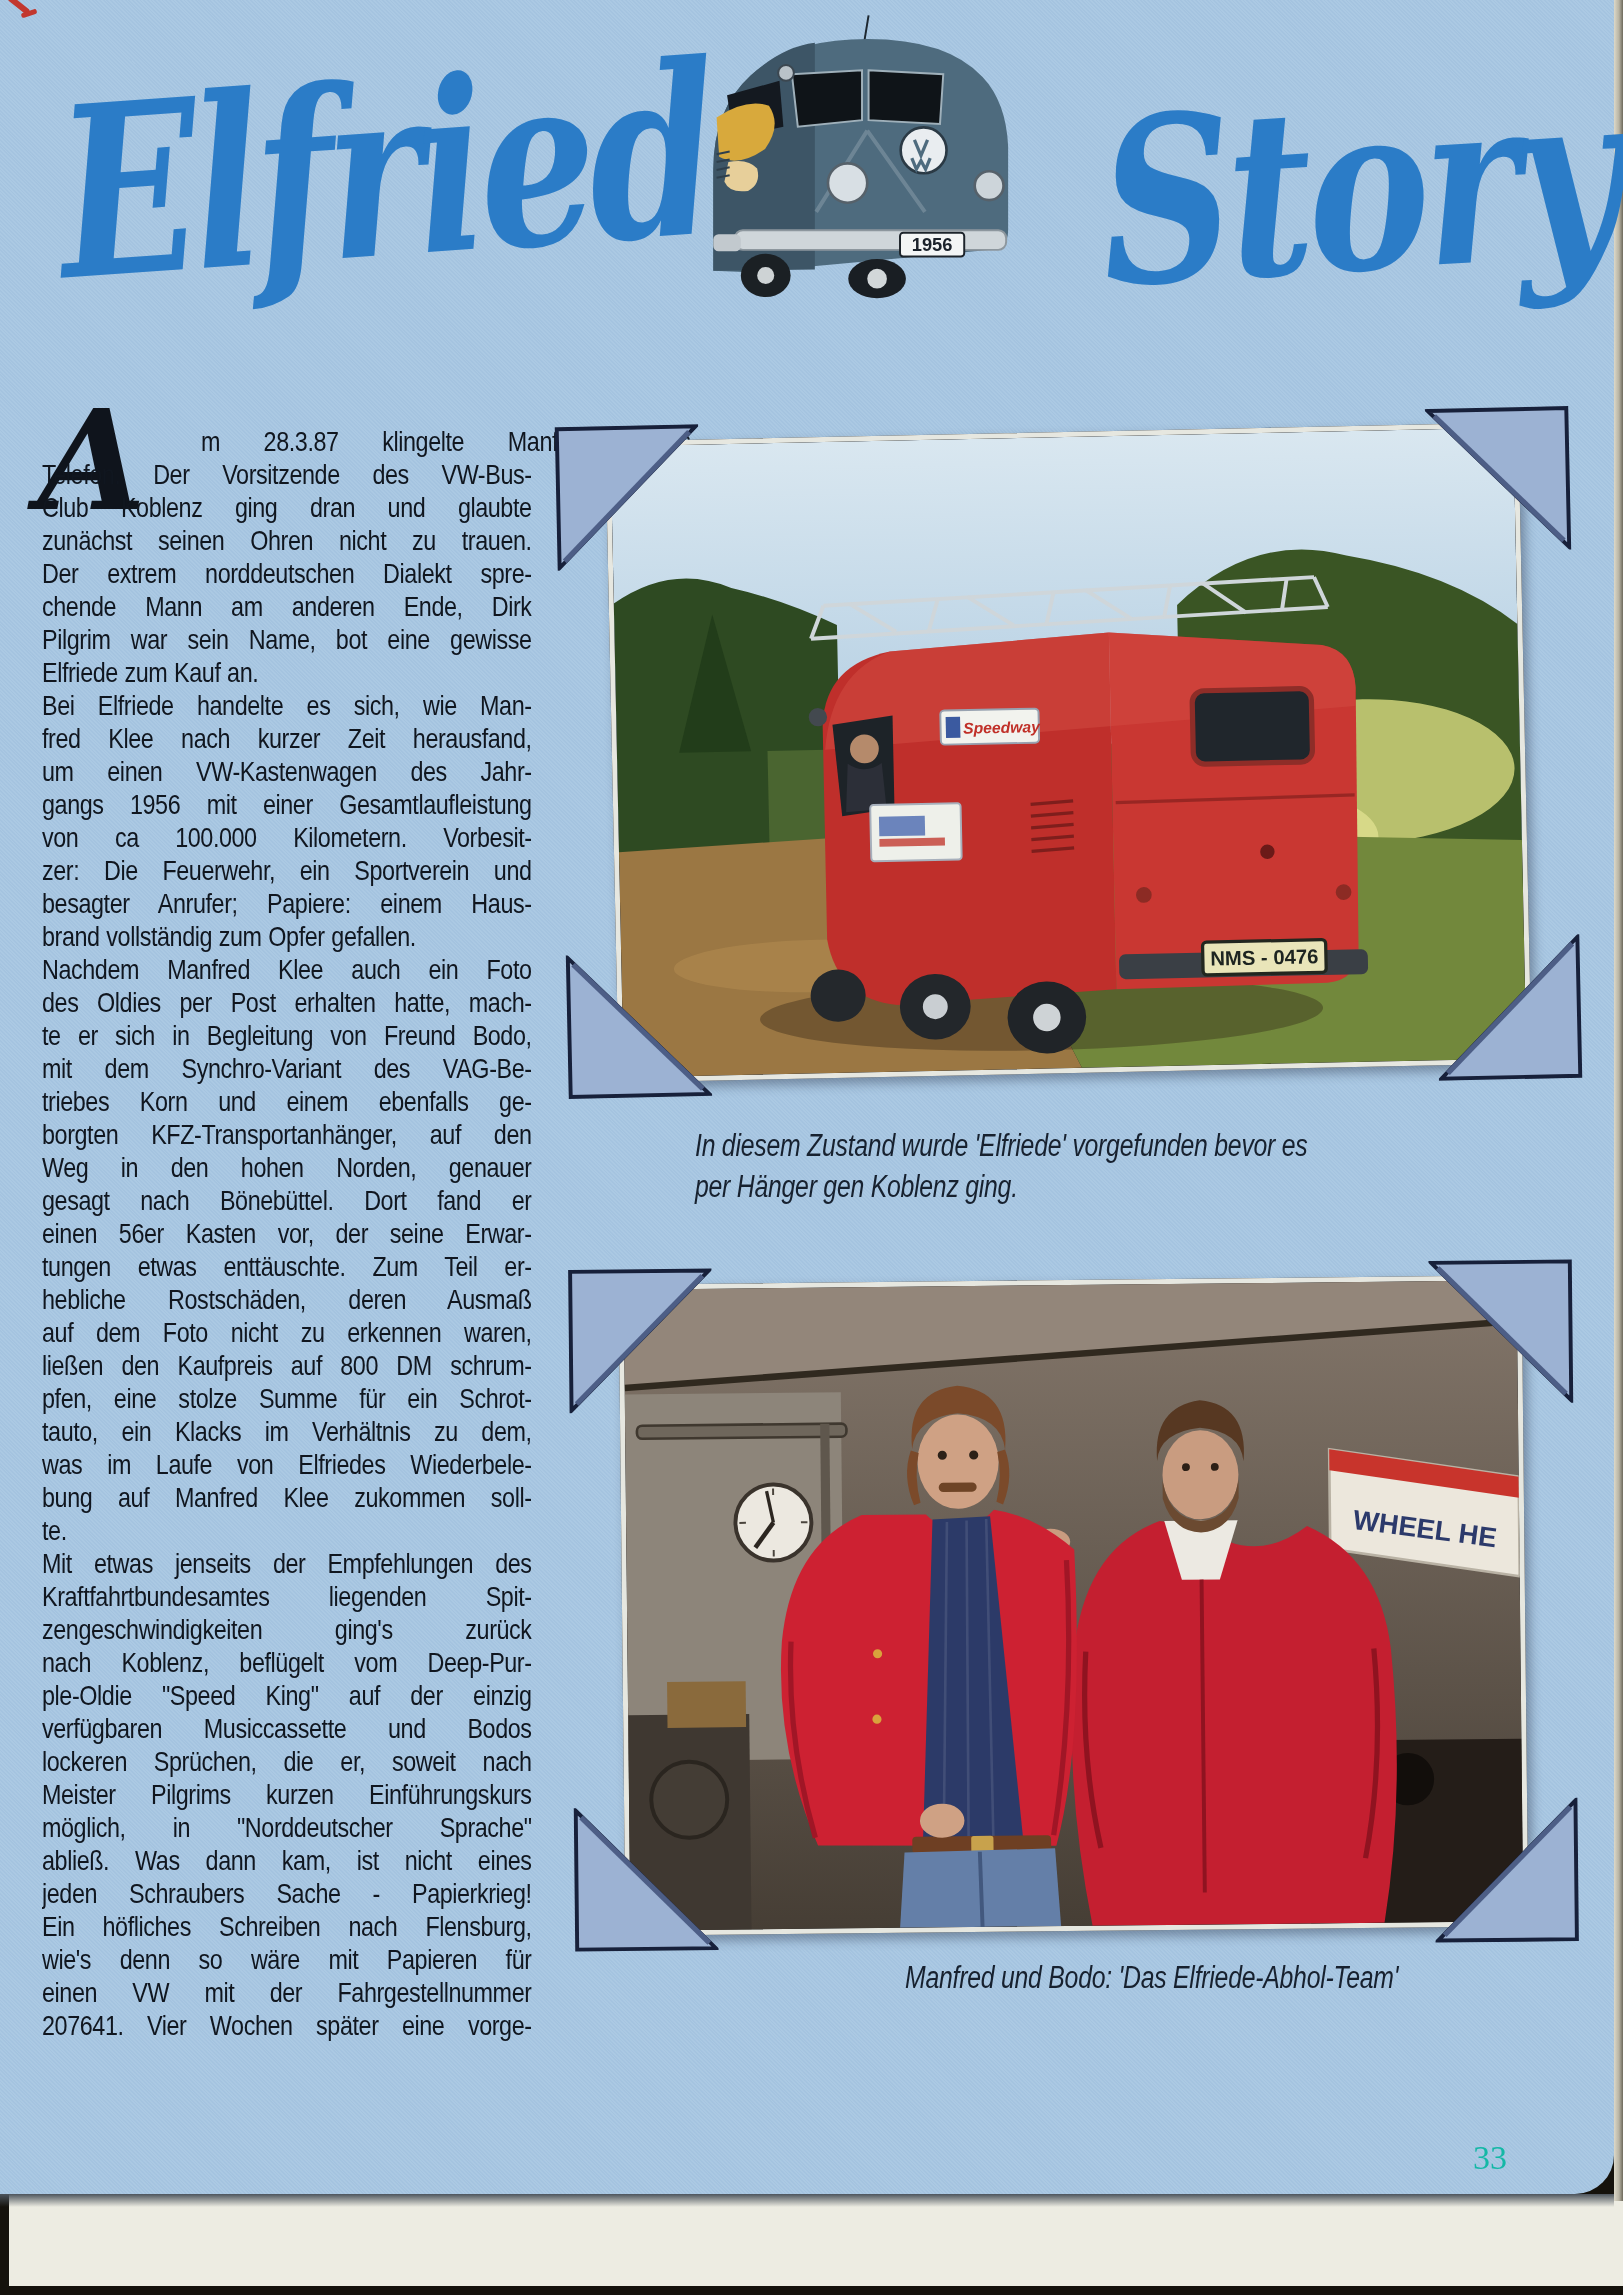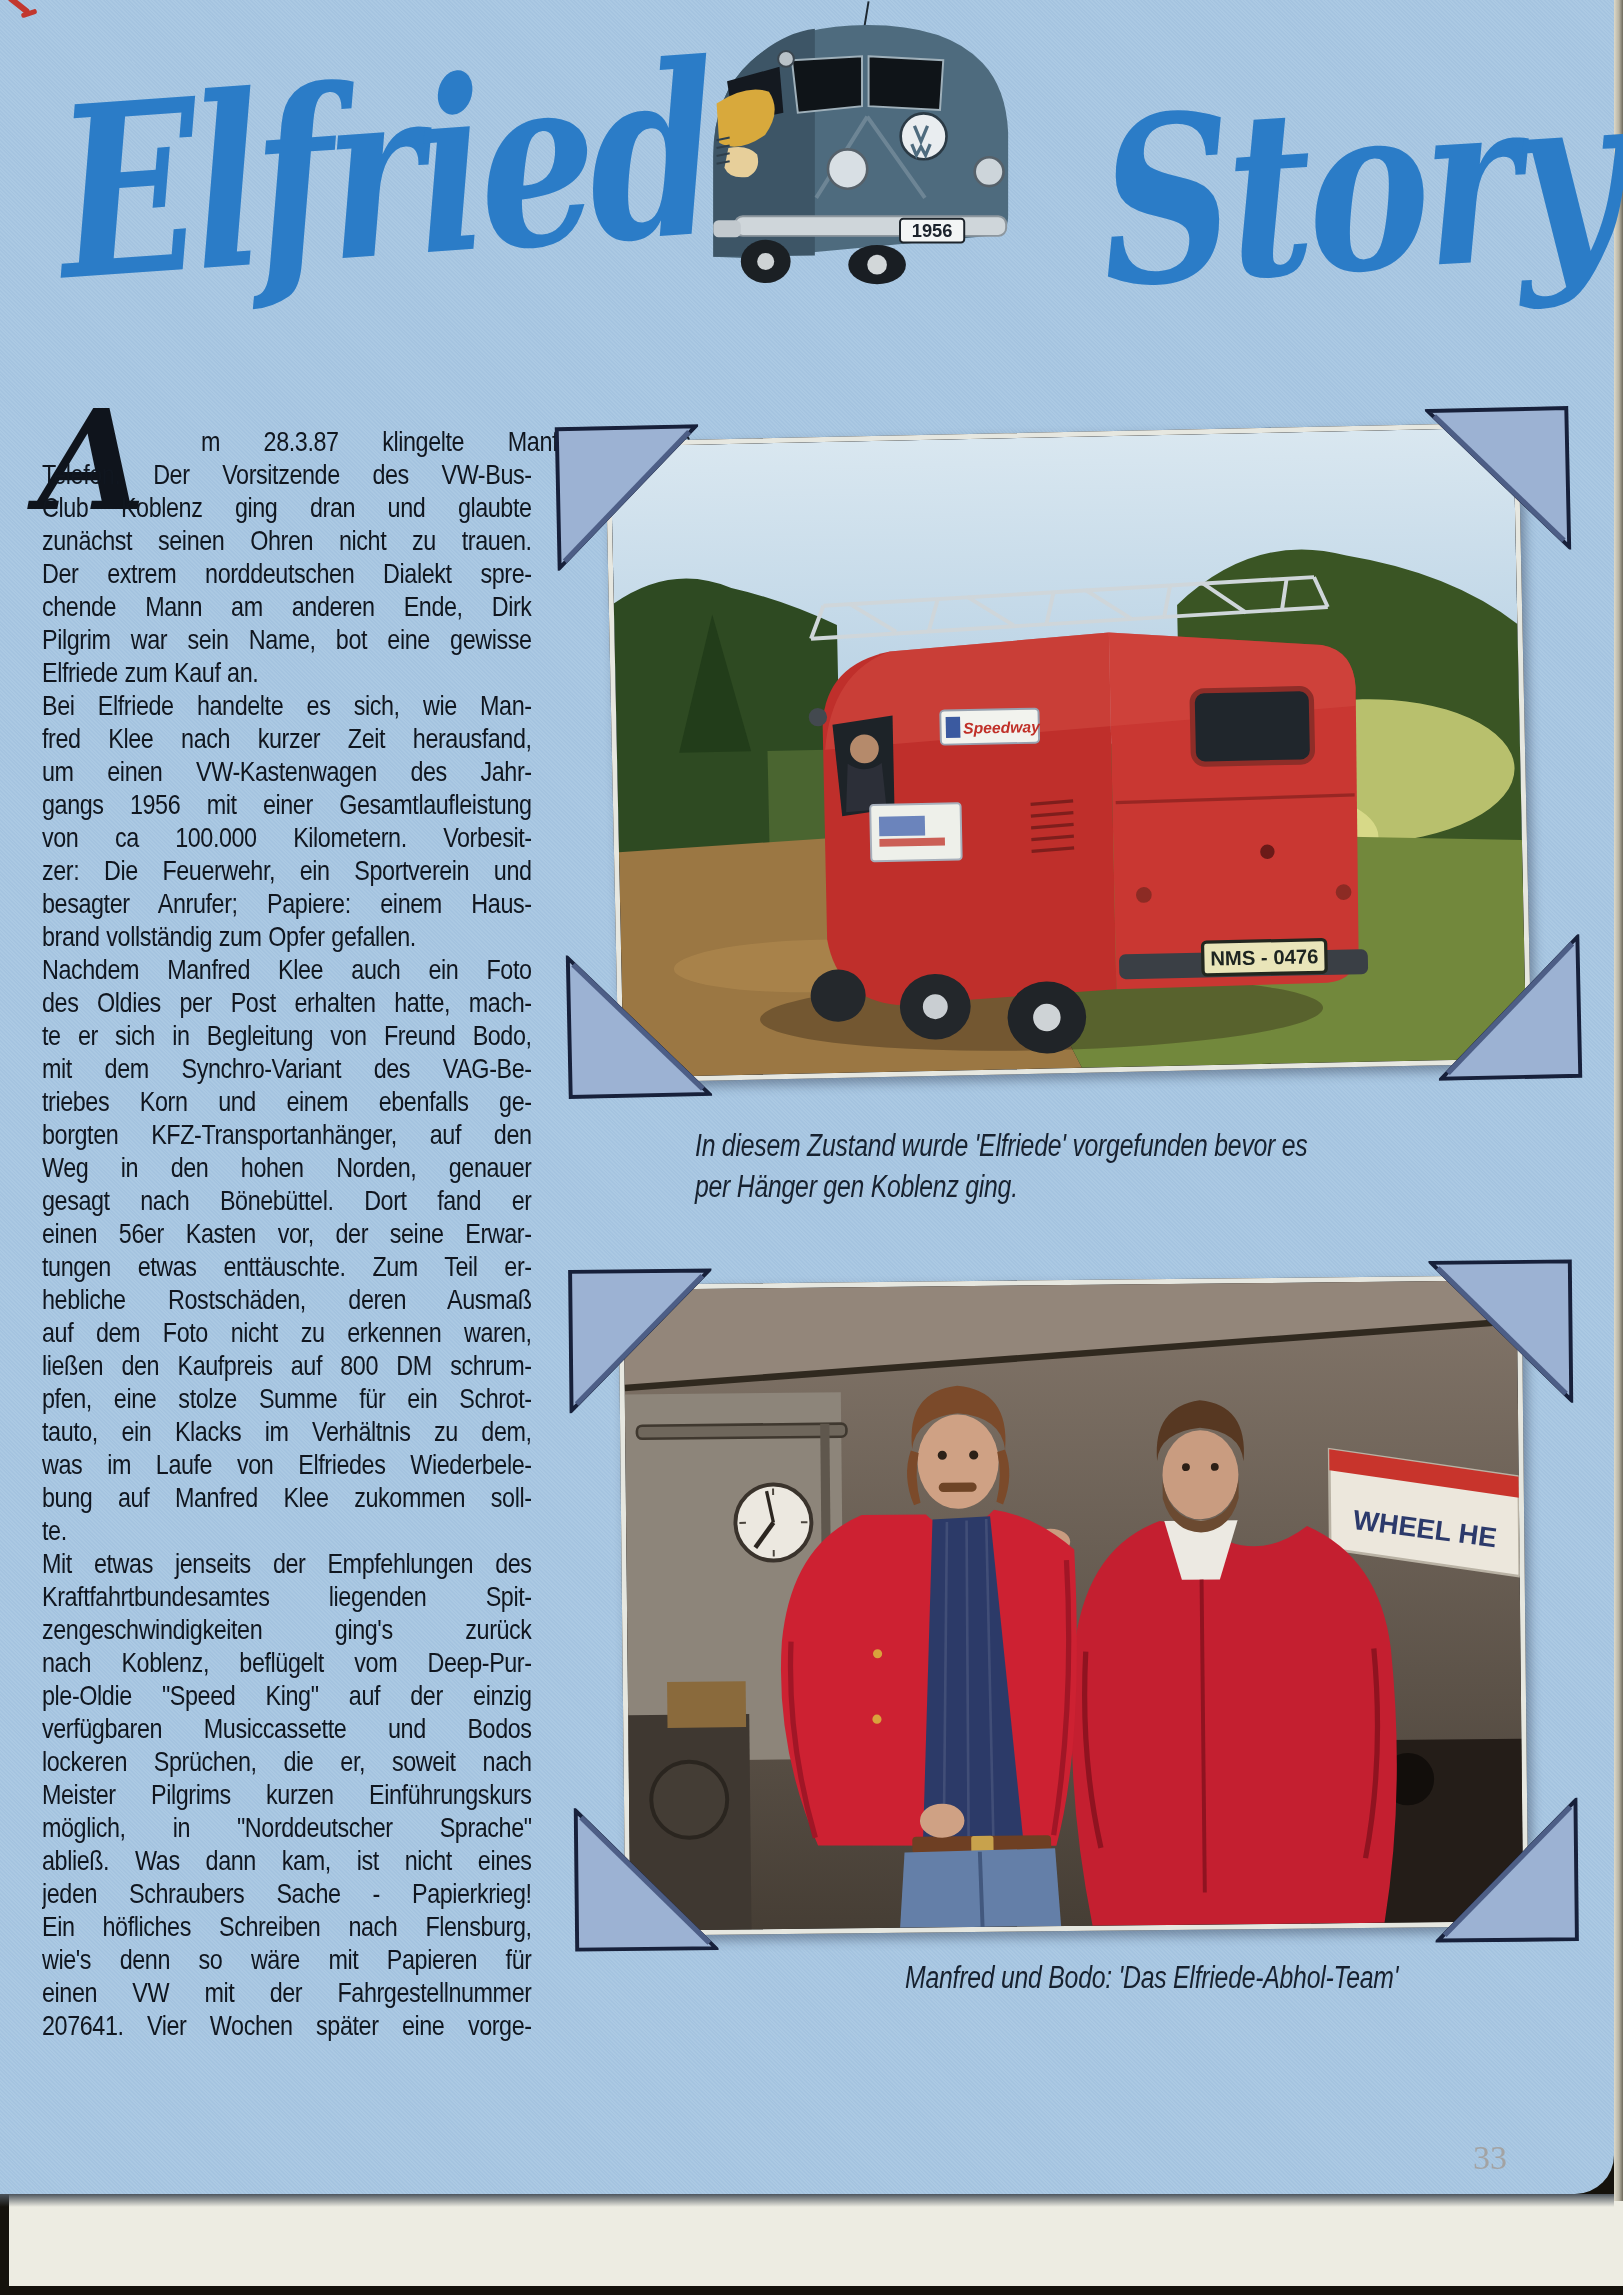--- a/index.html
+++ b/index.html
@@ -18,21 +18,21 @@
   #mark1{left:6.5px;top:2px;width:23.6px;height:5.9px;transform:rotate(38deg);}
   #mark2{left:21px;top:10.5px;width:15.7px;height:4.6px;transform:rotate(-18deg);}
 
   
   .title-script{position:absolute;color:#2b7cc7;font-family:"DejaVu Serif",serif;
                 font-style:italic;font-weight:bold;line-height:1;white-space:nowrap;
                 transform-origin:0 0;}
   #title-left{left:51px;top:77px;font-size:236px;letter-spacing:-9.2px;transform:rotate(-4deg) scaleX(.78);}
   #title-right{left:1094px;top:90px;font-size:229px;letter-spacing:-6.5px;transform:rotate(-3.5deg) scaleX(.8);}
 
-  #headerbus{position:absolute;left:651px;top:0;width:367px;height:285px;}
+  #headerbus{position:absolute;left:651px;top:14px;width:367px;height:285px;}
   #headerbus svg{display:block;width:100%;height:100%;}
 
   
   #dropcap{position:absolute;left:38px;top:391px;font-family:"DejaVu Serif",serif;
            font-style:italic;font-weight:700;font-size:139px;line-height:1;color:#0f141c;}
   #article{position:absolute;left:42px;top:425px;width:490px;color:#10161f;}
   .line{width:576px;height:33px;line-height:33px;font-size:27.5px;letter-spacing:-0.5px;word-spacing:0.7px;
         text-align:justify;text-align-last:justify;overflow:hidden;white-space:nowrap;
         transform:scaleX(.85);transform-origin:0 0;}
   .line.end{text-align-last:left;}
@@ -48,21 +48,21 @@
   .mount svg{display:block;width:100%;height:100%;}
   .mount.tl{left:-56px;top:-21px;} .mount.tr{right:-56px;top:-21px;}
   .mount.bl{left:-56px;bottom:-21px;} .mount.br{right:-56px;bottom:-21px;}
 
   .caption{position:absolute;font-style:italic;font-size:31px;line-height:41px;color:#17212f;
            letter-spacing:-0.3px;transform:scaleX(.8);transform-origin:0 0;white-space:nowrap;}
   #caption1{left:695px;top:1125px;}
   #caption2{left:772px;top:1957px;width:949px;text-align:center;}
 
   #pagenum{position:absolute;left:1473px;top:2139px;font-family:"Liberation Serif",serif;
-           font-size:34px;color:#a3a3a3;}
+           font-size:34px;color:#14b8a6;}
 </style>
 </head>
 <body>
 
 <div class="stage">
 
   <div class="underpage"></div>
   <div class="page-shadow"></div>
   <div class="page"></div>
   <div class="edge-right"></div>

